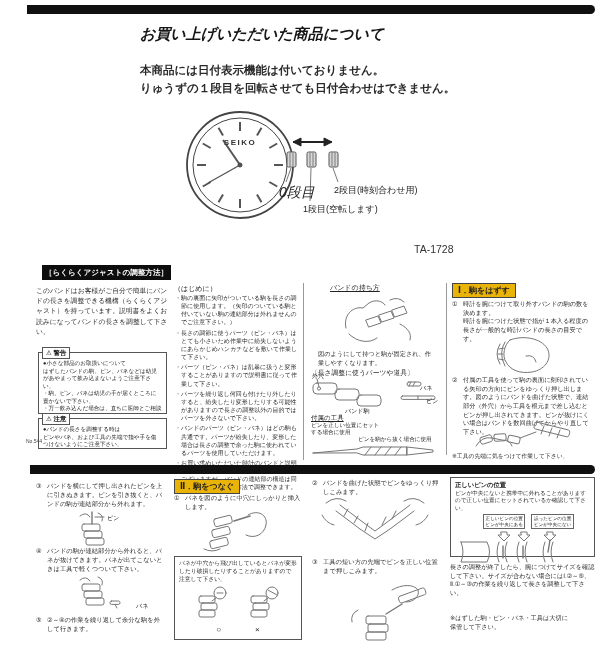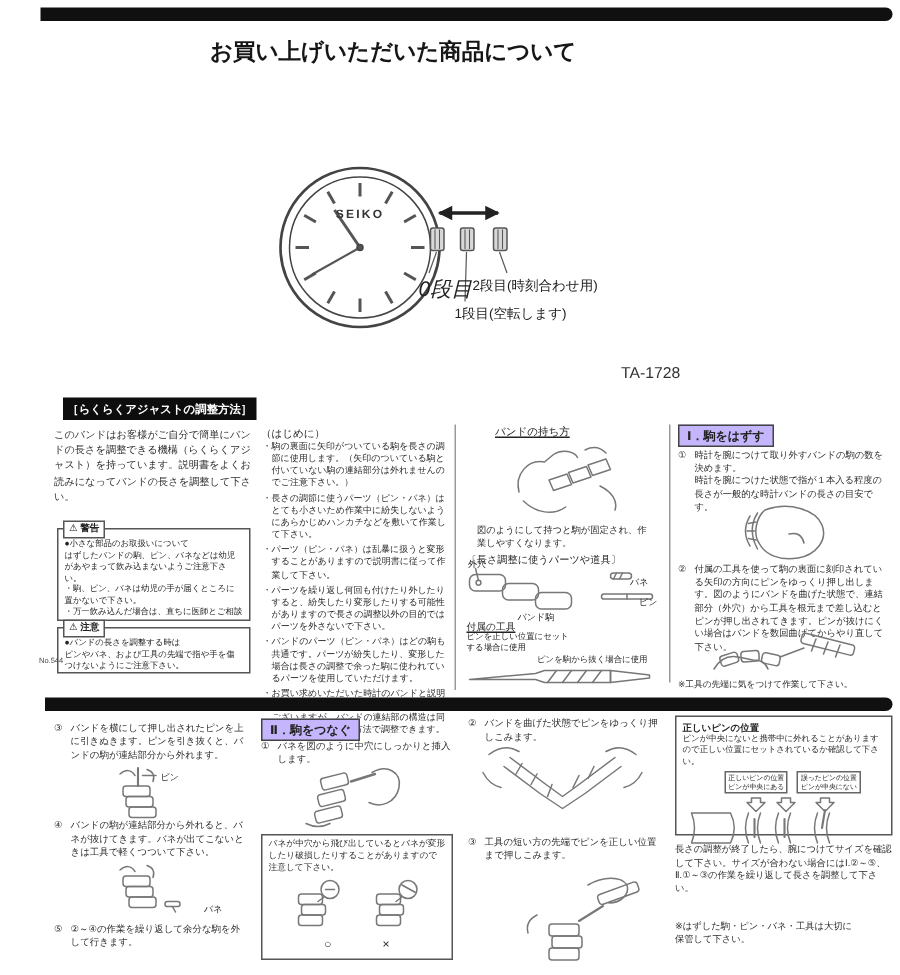--- a/index.html
+++ b/index.html
@@ -24,37 +24,39 @@
   .tab {
     position:absolute; top:-6px; left:3px; background:#fff;
     border:1px solid #555; font-size:6.4px; font-weight:bold;
     padding:0 3px; line-height:1.5; color:#222; white-space:nowrap;
   }
   .secblack {
     background:#0d0d0d; color:#fff; font-weight:bold;
     display:flex; align-items:center; justify-content:center;
   }
   .vline { width:1px; background:#999; }
-  .titlebox { border:1.1px solid #444; display:inline-block; padding:1px 5px; font-weight:bold; background:#c4b5fd; }
+  .titlebox { border:1.1px solid #444; display:inline-block; padding:1px 5px; font-weight:bold; background:#eab308; }
   .minilbl {
     border:0.8px solid #666; font-size:4.6px; line-height:1.25;
     padding:1px 1.5px; text-align:center; background:#fff; white-space:pre-line;
   }
   svg { display:block; }
   svg * { vector-effect:non-scaling-stroke; }
   .sk { stroke:#777; fill:none; stroke-width:1; stroke-linecap:round; stroke-linejoin:round; }
 </style>
 </head>
 <body>
 
 <div class="page">
 
   <div class="abs bar" style="left:27px;top:5px;width:568px;height:9px;"></div>
 
-  <div class="abs b" style="left:140px;top:25px;font-size:15px;color:#161616;">お買い上げいただいた商品について</div>
+  <div class="abs b" style="left:140px;top:25px;font-size:15px;color:#161616;font-style:italic;">お買い上げいただいた商品について</div>
+  <div class="abs b pre" style="left:140px;top:61px;font-size:11.5px;line-height:1.6;color:#2a2a2a;">本商品には日付表示機能は付いておりません。
+りゅうずの１段目を回転させても日付合わせはできません。</div>
 
   <svg class="abs" style="left:183px;top:103px;" width="265" height="135" viewBox="0 0 265 135">
     <g stroke="#444" fill="none">
       <circle cx="57" cy="62" r="53" stroke-width="1.8"></circle>
       <circle cx="57" cy="62" r="47" stroke-width="1"></circle>
       <g stroke-width="2" stroke="#555">
         <line x1="57" y1="19" x2="57" y2="28"></line>
         <line x1="78.5" y1="24.8" x2="74" y2="32.6"></line>
         <line x1="94.2" y1="40.5" x2="86.4" y2="45"></line>
         <line x1="100" y1="62" x2="91" y2="62"></line>
@@ -94,21 +96,21 @@
     </g>
 
     <g stroke="#555" fill="none" stroke-width="0.8">
       <line x1="108" y1="65" x2="103" y2="79"></line>
       <line x1="128" y1="65" x2="127" y2="98"></line>
       <line x1="150" y1="65" x2="155" y2="79"></line>
     </g>
   </svg>
   <div class="abs" style="left:279px;top:184px;font-size:14px;color:#222;font-style:italic;">0段目</div>
   <div class="abs" style="left:303px;top:203px;font-size:9px;color:#222;">1段目(空転します)</div>
-  <div class="abs" style="left:315px;top:184px;font-size:9px;color:#222;">2段目(時刻合わせ用)</div>
+  <div class="abs" style="left:334px;top:184px;font-size:9px;color:#222;">2段目(時刻合わせ用)</div>
 
   <div class="abs" style="left:414px;top:243px;font-size:10.5px;color:#333;">TA-1728</div>
 
   <div class="abs secblack" style="left:42px;top:265px;width:129px;height:15px;font-size:7.6px;">［らくらくアジャストの調整方法］</div>
 
   <div class="abs t" style="left:36px;top:286px;width:132px;font-size:6.8px;line-height:1.5;">このバンドはお客様がご自分で簡単にバンドの長さを調整できる機構（らくらくアジャスト）を持っています。説明書をよくお読みになってバンドの長さを調整して下さい。</div>
 
   <div class="abs boxed" style="left:38px;top:352px;width:129px;height:62px;padding:7px 4px 2px;">
     <div class="tab">
       <span>⚠</span>

